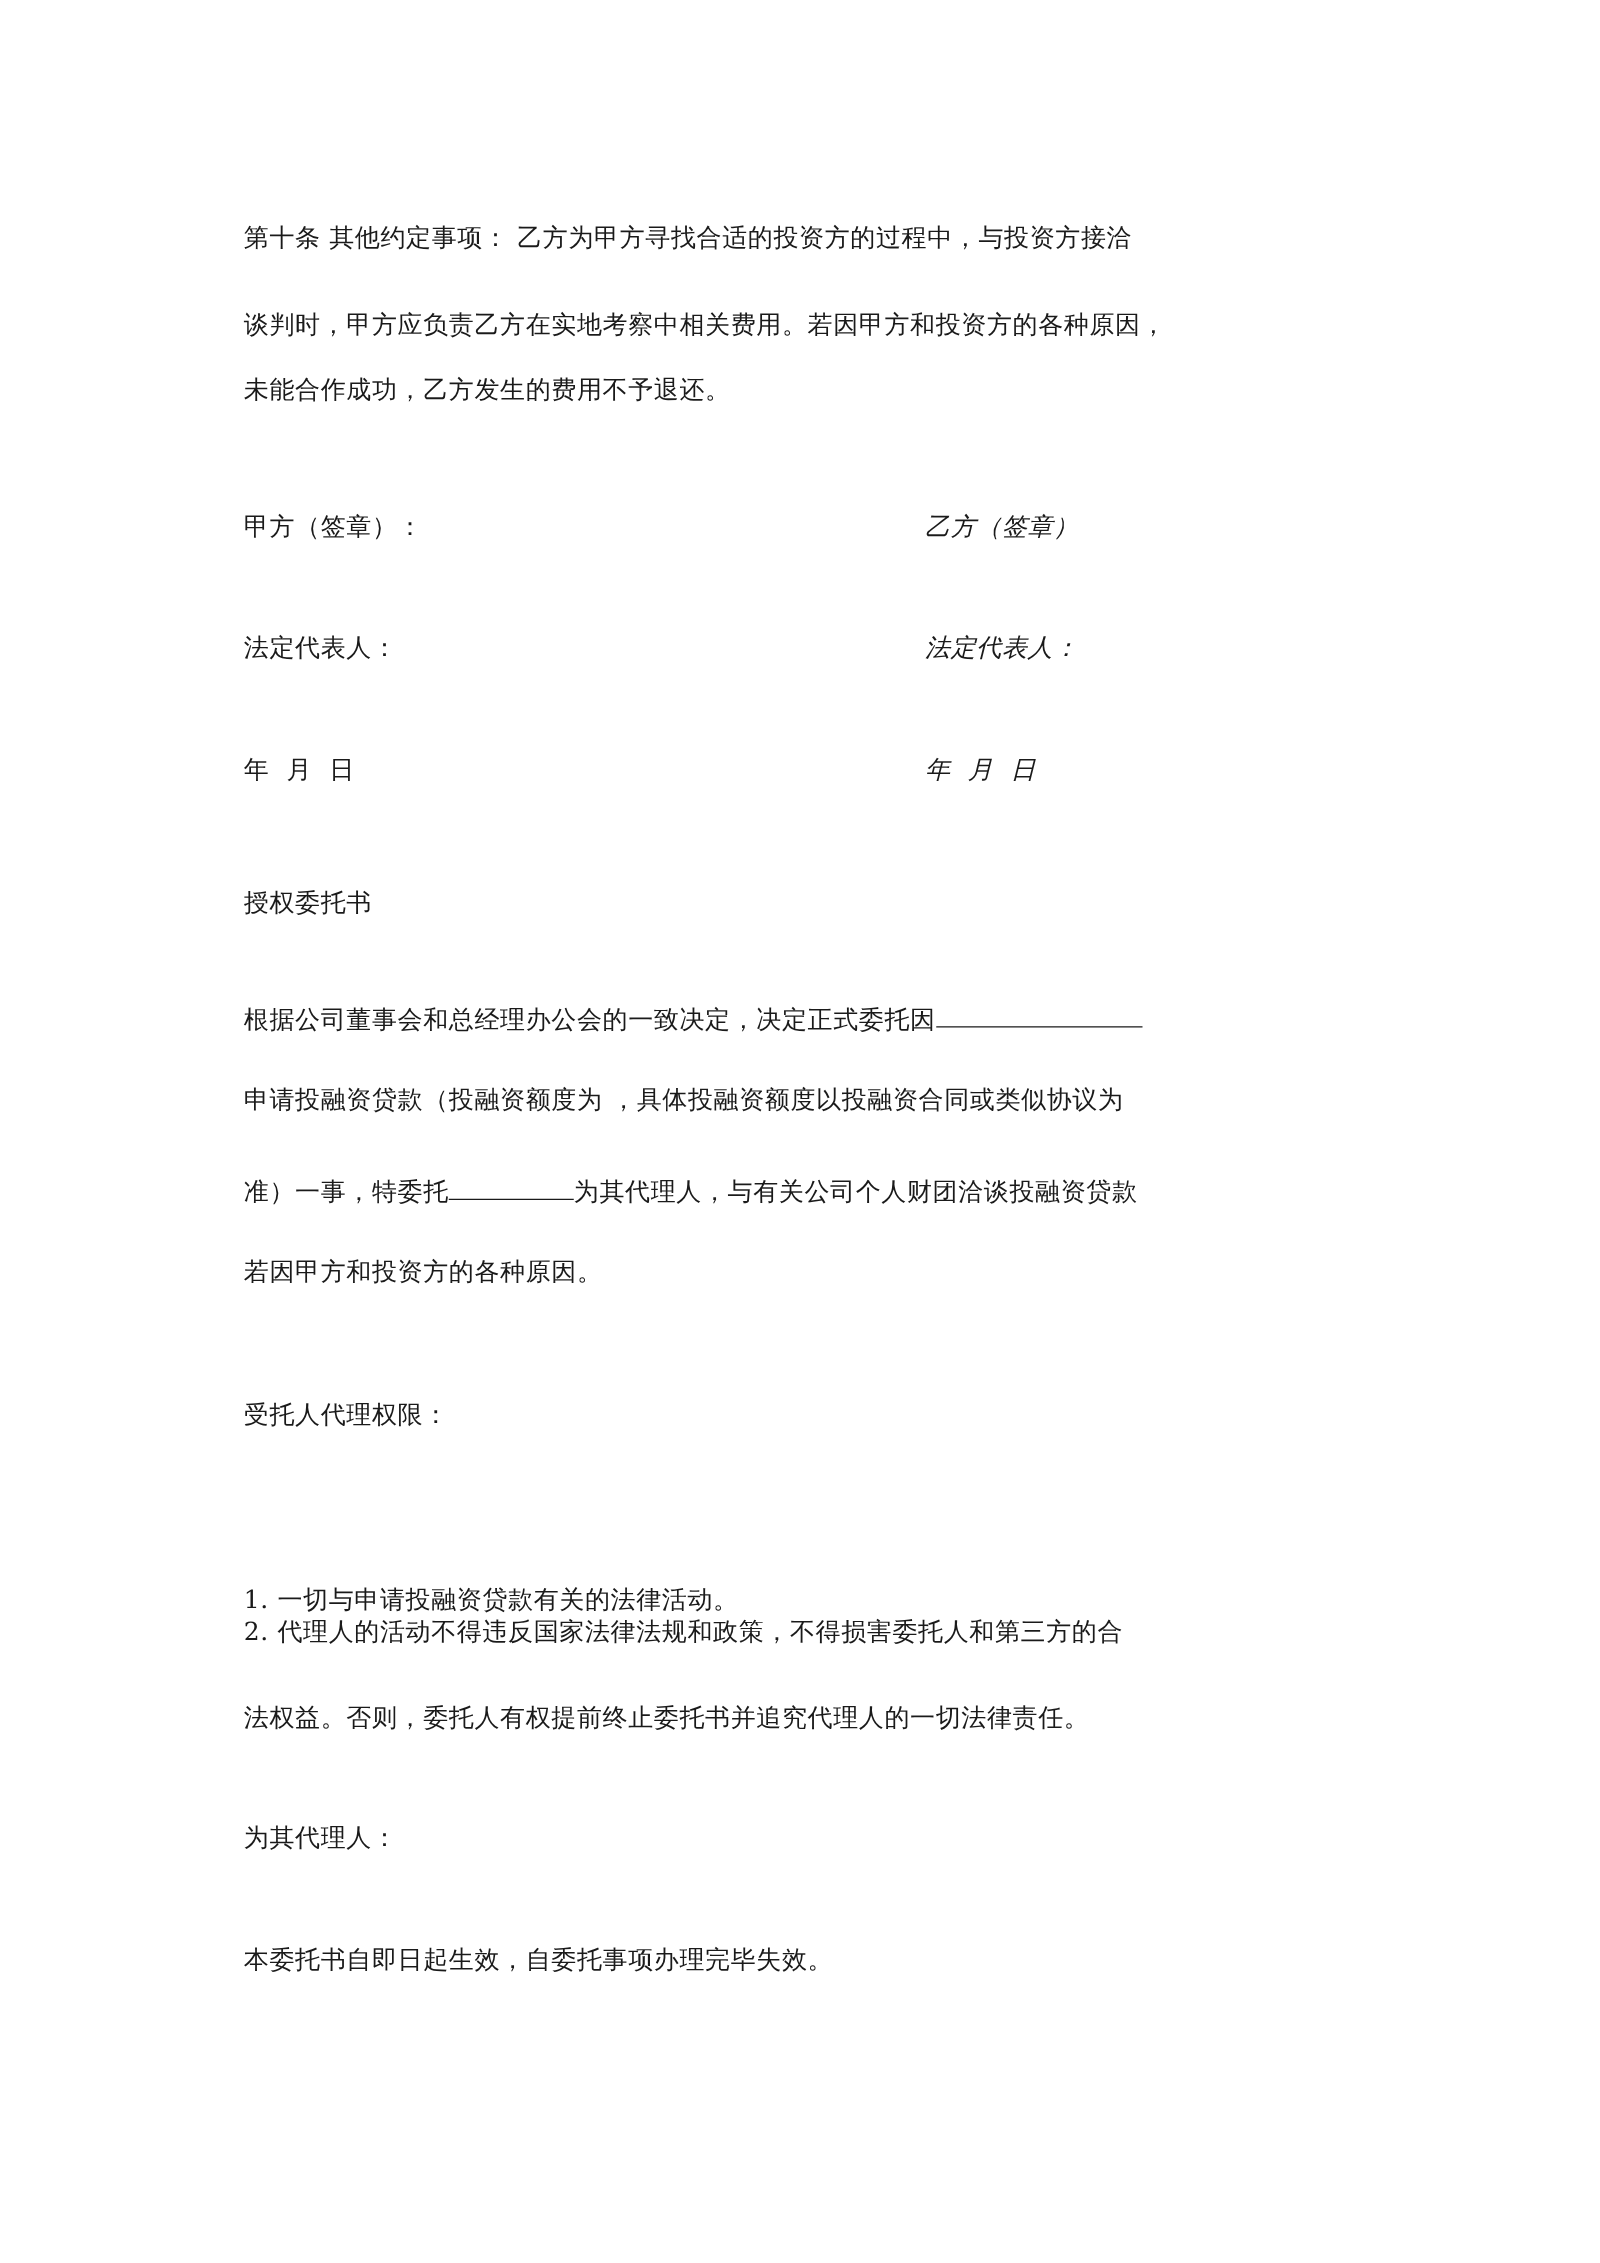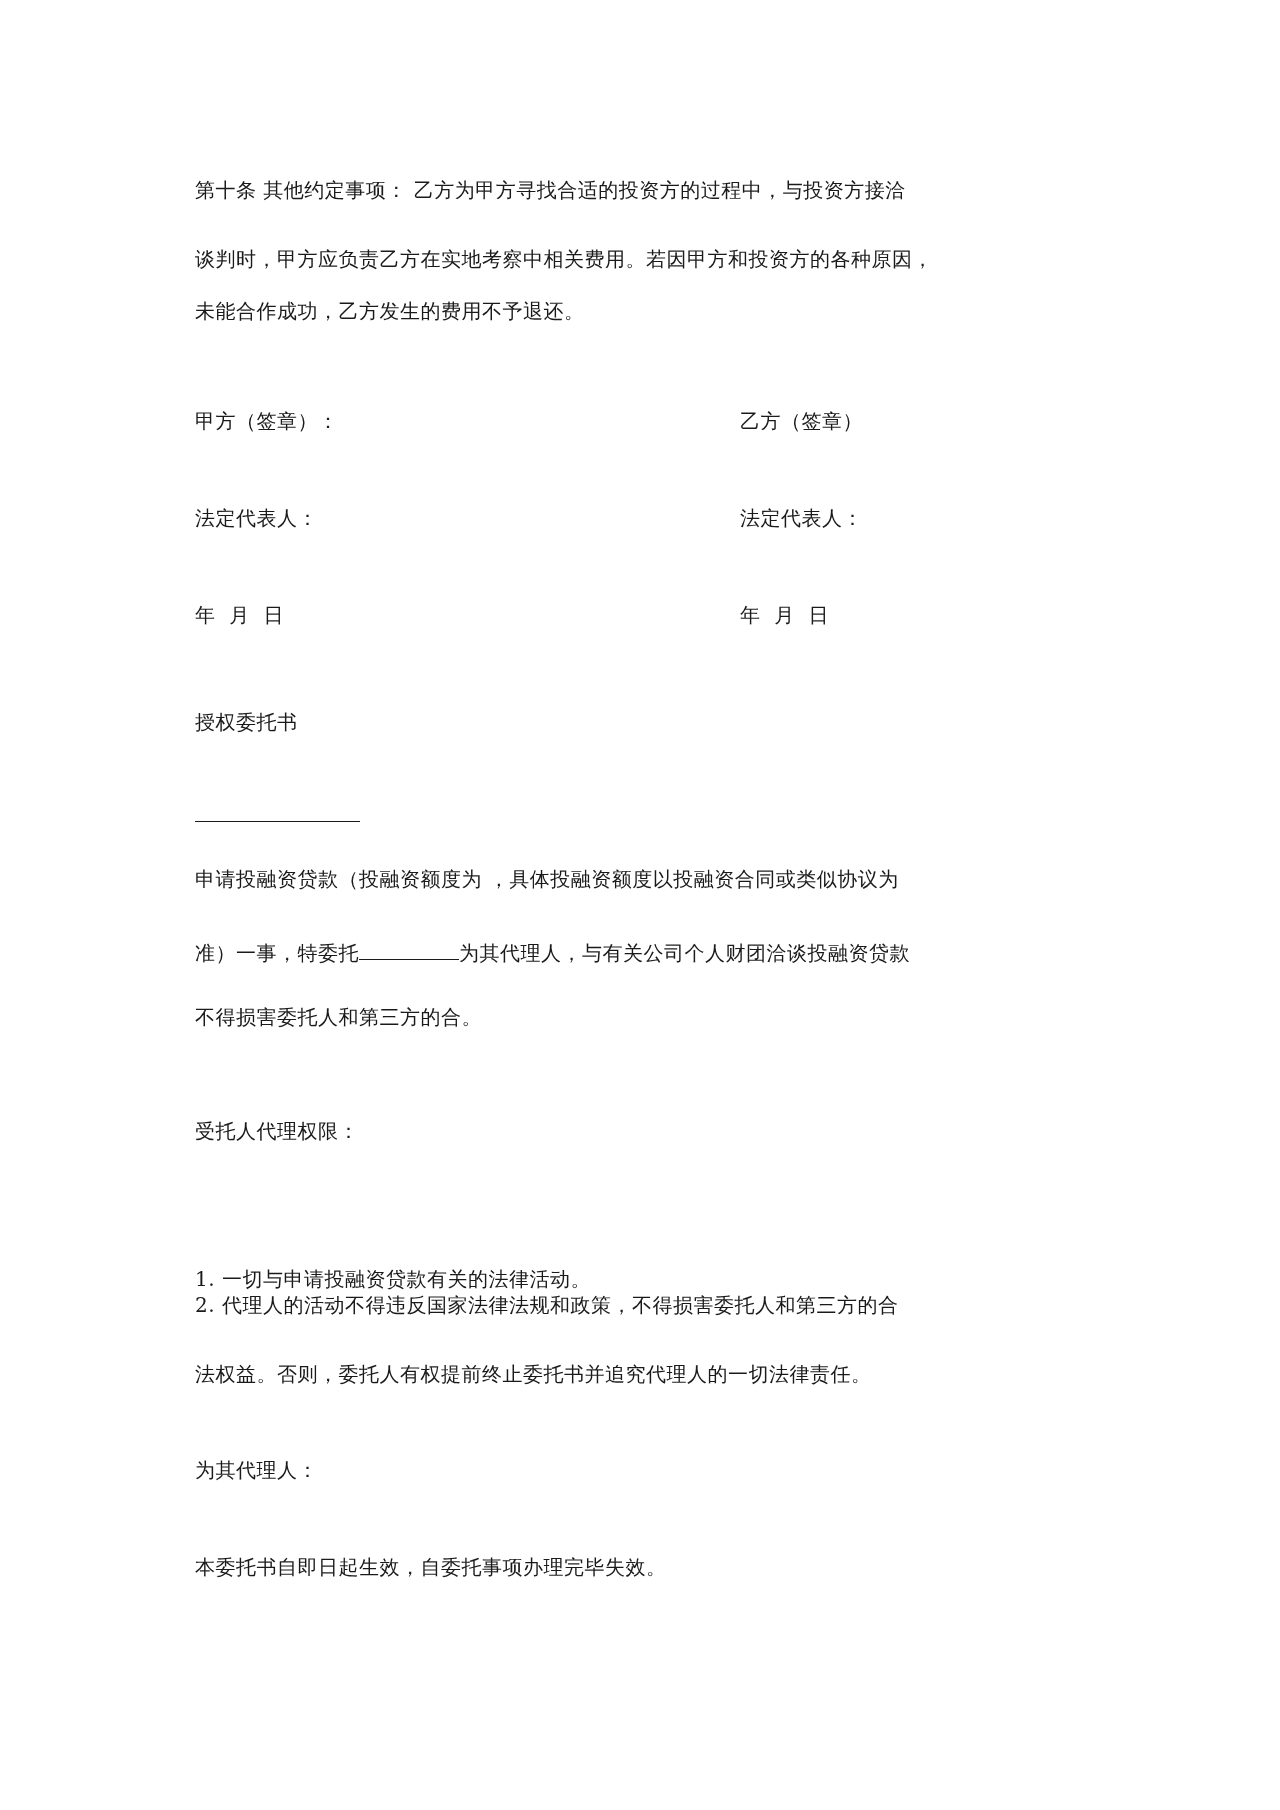--- a/index.html
+++ b/index.html
@@ -10,21 +10,21 @@
     }
     .page { position: absolute; left: 195px; top: 0; width: 900px; }
     .line {
       position: absolute; left: 0; font-size: 20px; line-height: 30px;
       white-space: nowrap; letter-spacing: 0.5px;
     }
     .blank {
       display: inline-block; border-bottom: 1.5px solid #1a1a1a;
       height: 26px; vertical-align: baseline;
     }
-    .col-right { left: 545px; }
+    .col-right { left: 545px; font-style: italic; }
   </style>
 </head>
 <body>
 
 <div class="page">
 
   <div class="line" style="top:175px">第十条 其他约定事项： 乙方为甲方寻找合适的投资方的过程中，与投资方接洽</div>
   <div class="line" style="top:244px">谈判时，甲方应负责乙方在实地考察中相关费用。若因甲方和投资方的各种原因，</div>
   <div class="line" style="top:296px">未能合作成功，乙方发生的费用不予退还。</div>
 
@@ -33,27 +33,27 @@
 
   <div class="line" style="top:503px">法定代表人：</div>
   <div class="line col-right" style="top:503px">法定代表人：</div>
 
   <div class="line" style="top:600px; white-space:pre">年  月  日</div>
   <div class="line col-right" style="top:600px; white-space:pre">年  月  日</div>
 
   <div class="line" style="top:707px">授权委托书</div>
 
   <div class="line" style="top:795px">
-    <span class="blank" style="width:165px"></span>
+    <span>根据公司董事会和总经理办公会的一致决定，决定正式委托因</span><span class="blank" style="width:165px"></span>
   </div>
   <div class="line" style="top:864px">申请投融资贷款（投融资额度为 ，具体投融资额度以投融资合同或类似协议为</div>
   <div class="line" style="top:933px">
     <span>准）一事，特委托</span><span class="blank" style="width:100px"></span><span>为其代理人，与有关公司个人财团洽谈投融资贷款</span>
   </div>
-  <div class="line" style="top:1002px">不得损害委托人和第三方的合。</div>
+  <div class="line" style="top:1002px">若因甲方和投资方的各种原因。</div>
 
   <div class="line" style="top:1116px">受托人代理权限：</div>
   <div class="line" style="top:1264px">1. 一切与申请投融资贷款有关的法律活动。</div>
   <div class="line" style="top:1290px">2. 代理人的活动不得违反国家法律法规和政策，不得损害委托人和第三方的合</div>
   <div class="line" style="top:1359px">法权益。否则，委托人有权提前终止委托书并追究代理人的一切法律责任。</div>
 
   <div class="line" style="top:1455px">为其代理人：</div>
   <div class="line" style="top:1552px">本委托书自即日起生效，自委托事项办理完毕失效。</div>
 </div>
 

